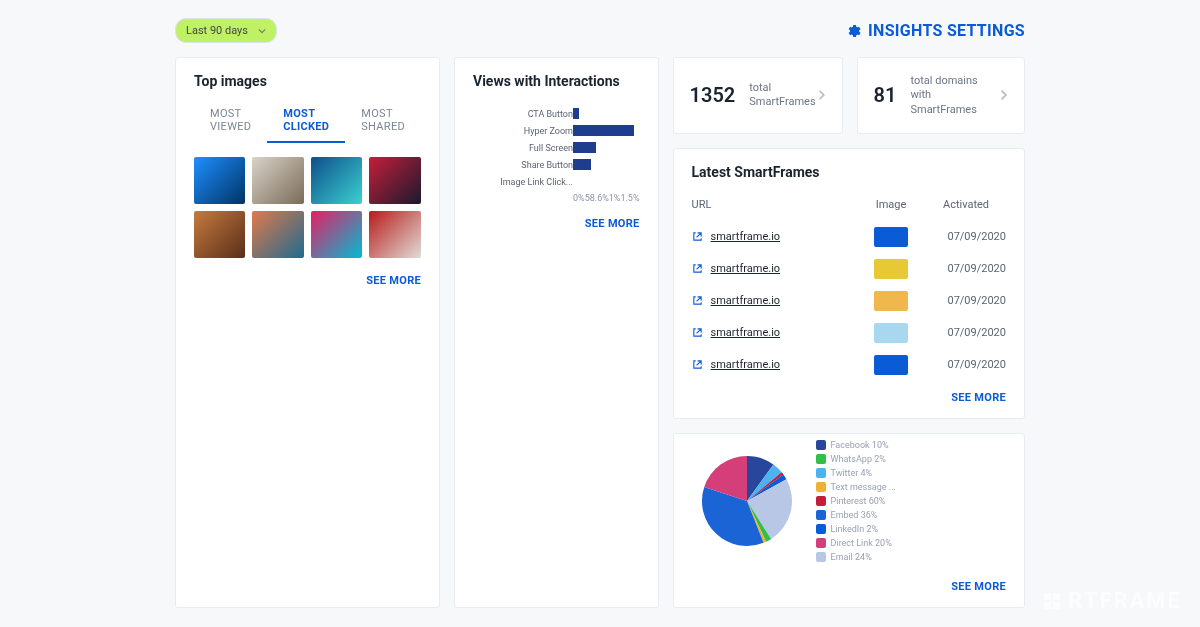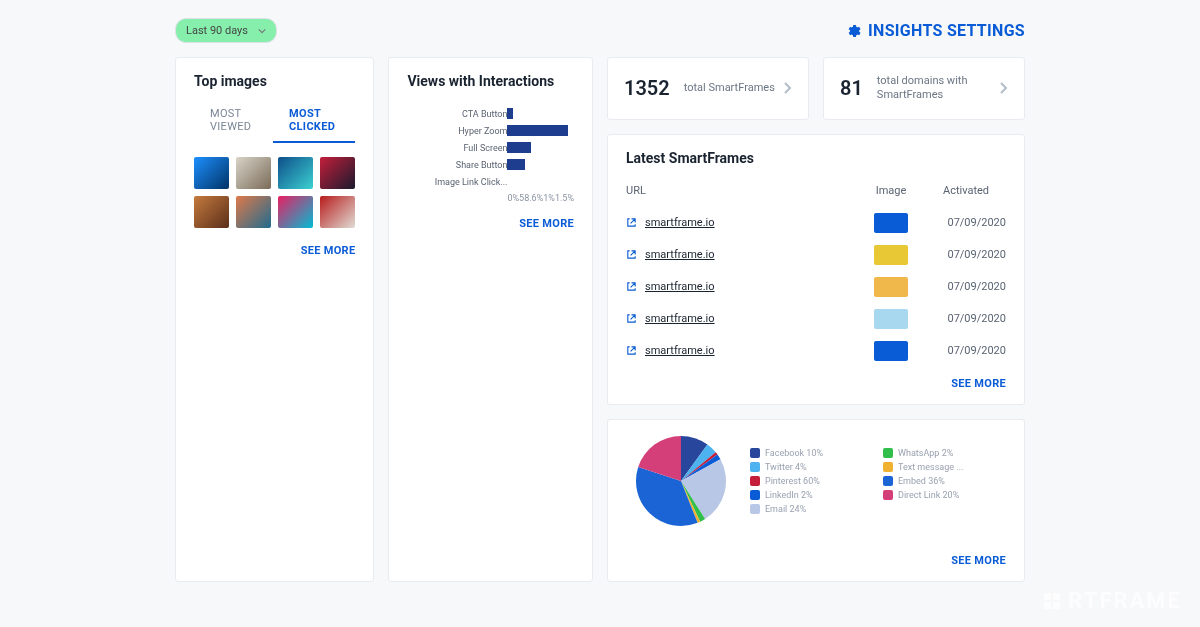--- a/index.html
+++ b/index.html
@@ -1,19 +1,19 @@
 <!DOCTYPE html>
 <html><head>
   <meta charset="utf-8">
   <style>
     *{box-sizing:border-box;margin:0;padding:0;font-family:-apple-system,BlinkMacSystemFont,"Segoe UI",Roboto,sans-serif}
     body{background:#f7f8fa;width:1200px;height:627px;overflow:hidden}
     .wrap{padding:18px 175px 0 175px}
     .topbar{display:flex;justify-content:space-between;align-items:center;margin-bottom:14px}
-    .dropdown{background:#86efac;border:1px solid #dde2e8;border-radius:11px;padding:5px 10px;font-size:11px;color:#444;display:flex;align-items:center;gap:10px;cursor:pointer}
+    .dropdown{background:#bef264;border:1px solid #dde2e8;border-radius:11px;padding:5px 10px;font-size:11px;color:#444;display:flex;align-items:center;gap:10px;cursor:pointer}
     .dropdown svg{width:8px;height:8px}
     .settings-link{display:flex;align-items:center;gap:7px;color:#0a5bd6;font-size:16px;font-weight:700;letter-spacing:.3px;cursor:pointer}
     .settings-link svg{width:16px;height:16px}
     .grid{display:grid;grid-template-columns:1fr 1fr;gap:14px}
     .card{background:#fff;border:1px solid #e8ecf1;border-radius:3px}
     .card-title{font-size:14px;font-weight:700;color:#1a2330;padding:15px 18px 10px}
     .tabs{display:flex;justify-content:space-around;padding:0 18px}
     .tab{font-size:11px;color:#7a8696;padding:8px 16px;cursor:pointer;letter-spacing:.3px}
     .tab.active{color:#0a5bd6;font-weight:700;border-bottom:2px solid #0a5bd6}
     .thumbs{display:grid;grid-template-columns:repeat(4,1fr);gap:7px;padding:14px 18px 6px}
@@ -41,21 +41,21 @@
     .bar-lbl{width:100px;text-align:right;font-size:9px;color:#5a6472;}
     .bar-track{flex:1;position:relative}
     .bar{height:11px;background:#1e3d8f}
     .axis{display:flex;margin-left:100px;margin-top:3px}
     .axis div{font-size:9px;color:#8b94a3;flex:1}
     .share-head{display:flex;justify-content:space-between;align-items:center;padding:15px 18px 8px}
     .share-head h3{font-size:14px;font-weight:700;color:#1a2330}
     .share-head span{font-size:11px;color:#5a6472}
     .share-body{display:flex;padding:6px 18px 8px;gap:14px;align-items:center}
     .pie{width:110px;height:110px;flex-shrink:0;display:flex;align-items:center;justify-content:center}
-    .legend{flex:1;display:grid;grid-template-columns:1fr 1fr;gap:4px 10px;font-size:9px;color:#99a2b0}
+    .legend{flex:1;display:grid;grid-template-columns:1fr;gap:4px 10px;font-size:9px;color:#99a2b0}
     .lg{display:flex;align-items:center;gap:5px}
     .sw{width:10px;height:10px;border-radius:2px}
     .left-stack{display:flex;flex-direction:row;gap:14px}
     .right-stack{display:flex;flex-direction:column;gap:14px}
     .watermark{position:fixed;right:18px;bottom:14px;font-size:22px;font-weight:700;color:#fff;letter-spacing:2px;opacity:.75;pointer-events:none;user-select:none;display:flex;align-items:center;gap:6px}
   </style>
 </head>
 <body>
 
 <div class="wrap">
@@ -74,20 +74,21 @@
     </div>
   </div>
 
   <div class="grid">
     <div class="left-stack">
       <div class="card">
         <div class="card-title">Top images</div>
         <div class="tabs" id="ti-tabs">
             <div class="tab">MOST VIEWED</div>
             <div class="tab active">MOST CLICKED</div>
+            <div class="tab">MOST SHARED</div>
           </div>
         <div class="thumbs" id="thumbs">
             <div class="thumb" style="background: linear-gradient(135deg, rgb(30, 144, 255), rgb(0, 51, 102));"></div>
             <div class="thumb" style="background: linear-gradient(135deg, rgb(216, 212, 200), rgb(122, 107, 88));"></div>
             <div class="thumb" style="background: linear-gradient(135deg, rgb(14, 78, 138), rgb(59, 209, 209));"></div>
             <div class="thumb" style="background: linear-gradient(135deg, rgb(196, 30, 58), rgb(26, 26, 46));"></div>
             <div class="thumb" style="background: linear-gradient(135deg, rgb(197, 123, 61), rgb(90, 46, 26));"></div>
             <div class="thumb" style="background: linear-gradient(135deg, rgb(224, 122, 74), rgb(30, 107, 143));"></div>
             <div class="thumb" style="background: linear-gradient(135deg, rgb(233, 30, 99), rgb(0, 188, 212));"></div>
             <div class="thumb" style="background: linear-gradient(135deg, rgb(183, 28, 28), rgb(224, 220, 213));"></div>

